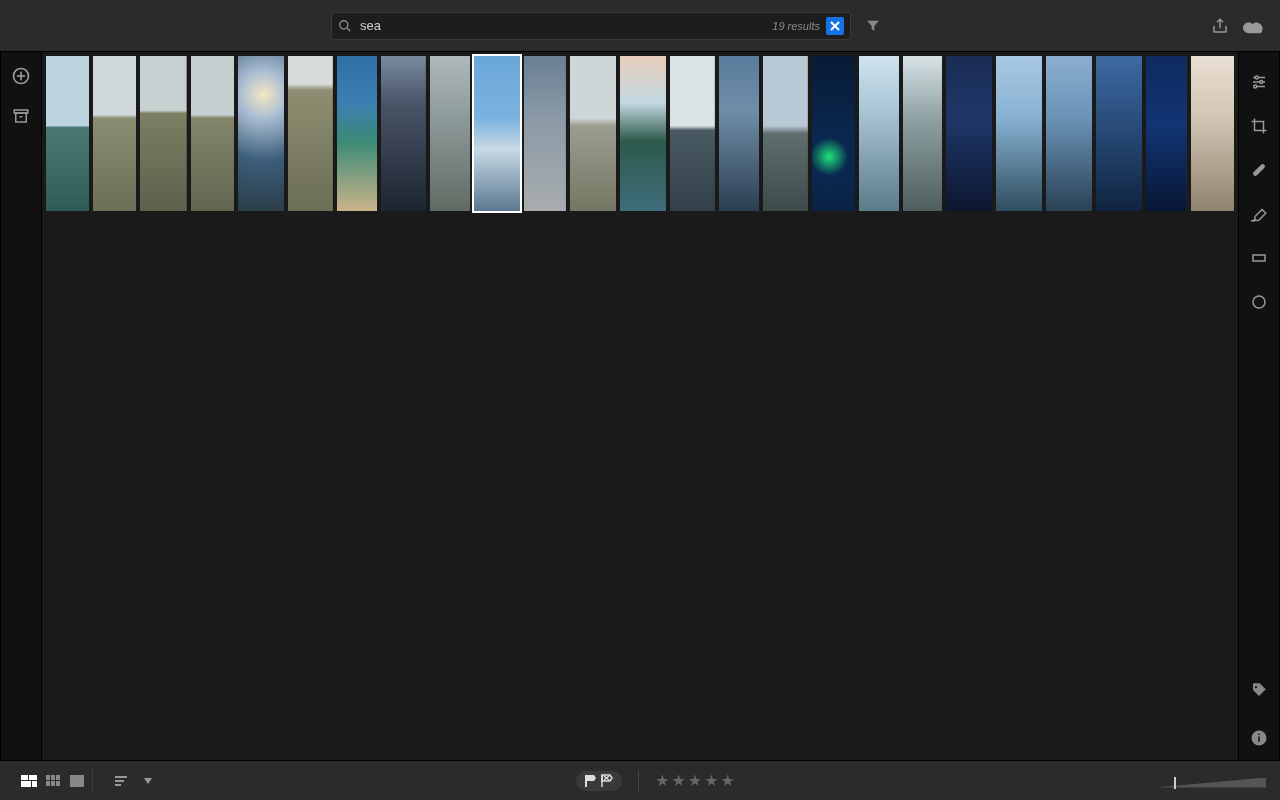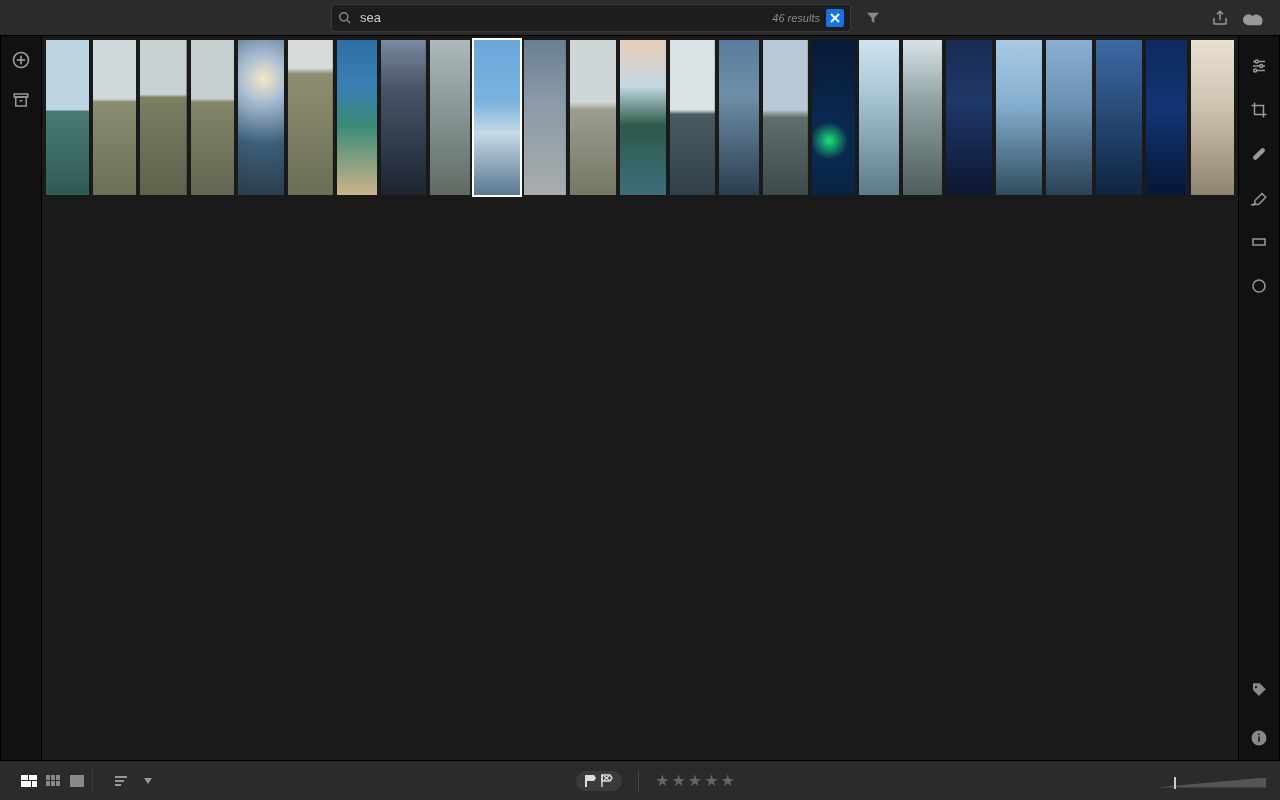--- a/index.html
+++ b/index.html
@@ -19,21 +19,21 @@
     background: var(--bg);
     font-family: -apple-system, "Segoe UI", Arial, sans-serif;
     color: var(--text);
     overflow: hidden;
     display: flex;
     flex-direction: column;
   }
 
   
   .topbar {
-    height: 36px;
+    height: 52px;
     background: var(--panel);
     display: flex;
     align-items: center;
     padding: 0 12px;
     border-bottom: 1px solid #000;
   }
   .topbar .spacer { flex: 1; }
   .search-wrap {
     flex: 0 0 520px;
     height: 28px;
@@ -169,21 +169,21 @@
 <div class="topbar">
   <div class="spacer"></div>
   <div class="search-wrap">
     <span>
       <svg width="14" height="14" viewBox="0 0 24 24" fill="none" stroke="#888" stroke-width="2.5">
           <circle cx="10" cy="10" r="7"></circle>
           <line x1="21" y1="21" x2="15.5" y2="15.5"></line>
         </svg>
     </span>
     <input value="sea" placeholder="Search" style="">
-    <span class="search-results">46 results</span>
+    <span class="search-results">19 results</span>
     <span class="clear-btn">
       <svg width="10" height="10" viewBox="0 0 10 10" stroke="#fff" stroke-width="2">
           <line x1="1" y1="1" x2="9" y2="9"></line>
           <line x1="9" y1="1" x2="1" y2="9"></line>
         </svg>
     </span>
   </div>
   <span class="icon-btn" style="margin-left:8px;">
     <svg width="16" height="16" viewBox="0 0 24 24" fill="#888">
         <path d="M3 4h18l-7 8v7l-4-2v-5z"></path>

